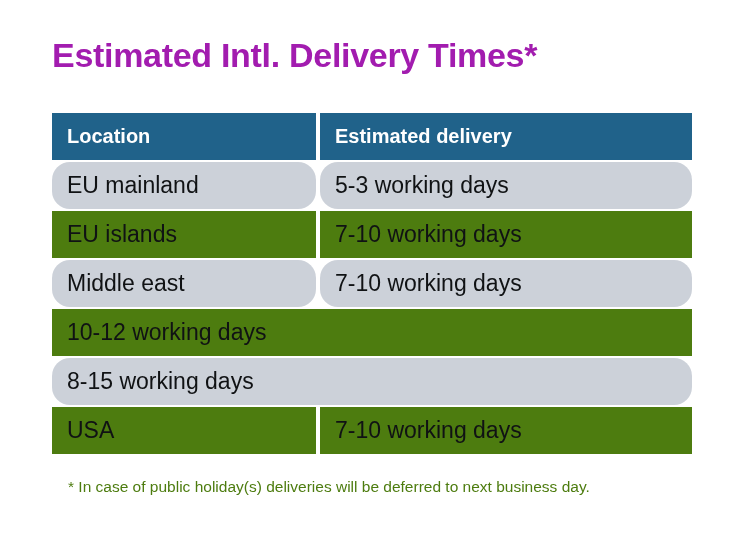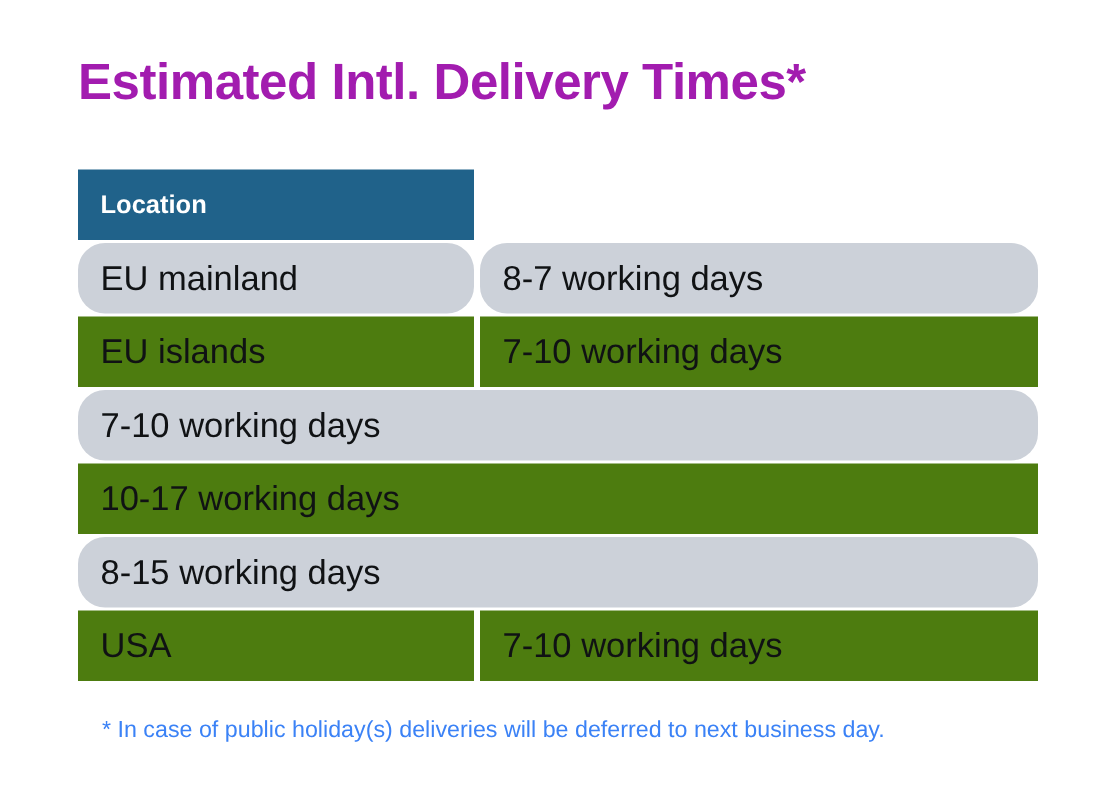--- a/index.html
+++ b/index.html
@@ -60,70 +60,72 @@
     flex: 0 0 264px;
   }
   .col-delivery {
     flex: 1 1 auto;
   }
   .header-row .cell {
     height: 47px;
     background: #20628a;
     color: #ffffff;
     font-weight: 700;
-    font-size: 17px;
+    font-size: 20px;
   }
   .body-row .cell {
     height: 47px;
   }
   .body-row.shade-dark .cell {
     background: #ccd1d9;
     border-radius: 18px;
   }
   .body-row.shade-light .cell {
     background: #4d7c0f;
   }
   .footnote {
     position: absolute;
     left: 68px;
     top: 478px;
     font-size: 15.5px;
-    color: #3b82f6;
+    color: #4d7c0f;
     white-space: nowrap;
   }
 </style>
 </head>
 <body>
 
 <div class="page">
 
   <div class="page-title">Estimated Intl. Delivery Times*</div>
 
   <div class="delivery-table">
 
     <div class="table-row header-row">
       <div class="cell col-location">Location</div>
+      <div class="cell col-delivery">Estimated delivery</div>
     </div>
 
     <div class="table-row body-row shade-dark">
       <div class="cell col-location">EU mainland</div>
-      <div class="cell col-delivery">8-7 working days</div>
+      <div class="cell col-delivery">5-3 working days</div>
     </div>
 
     <div class="table-row body-row shade-light">
       <div class="cell col-location">EU islands</div>
       <div class="cell col-delivery">7-10 working days</div>
     </div>
 
     <div class="table-row body-row shade-dark">
+      <div class="cell col-location">Middle east</div>
       <div class="cell col-delivery">7-10 working days</div>
     </div>
 
     <div class="table-row body-row shade-light">
-      <div class="cell col-delivery">10-17 working days</div>
+      <div class="cell col-delivery">10-12 working days</div>
     </div>
 
     <div class="table-row body-row shade-dark">
       <div class="cell col-delivery">8-15 working days</div>
     </div>
 
     <div class="table-row body-row shade-light">
       <div class="cell col-location">USA</div>
       <div class="cell col-delivery">7-10 working days</div>
     </div>

